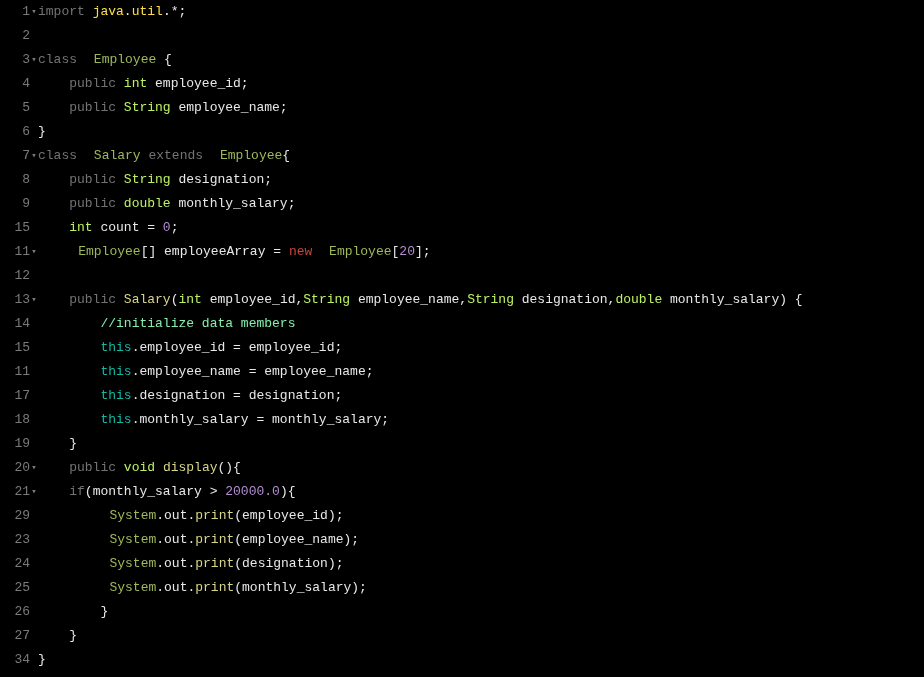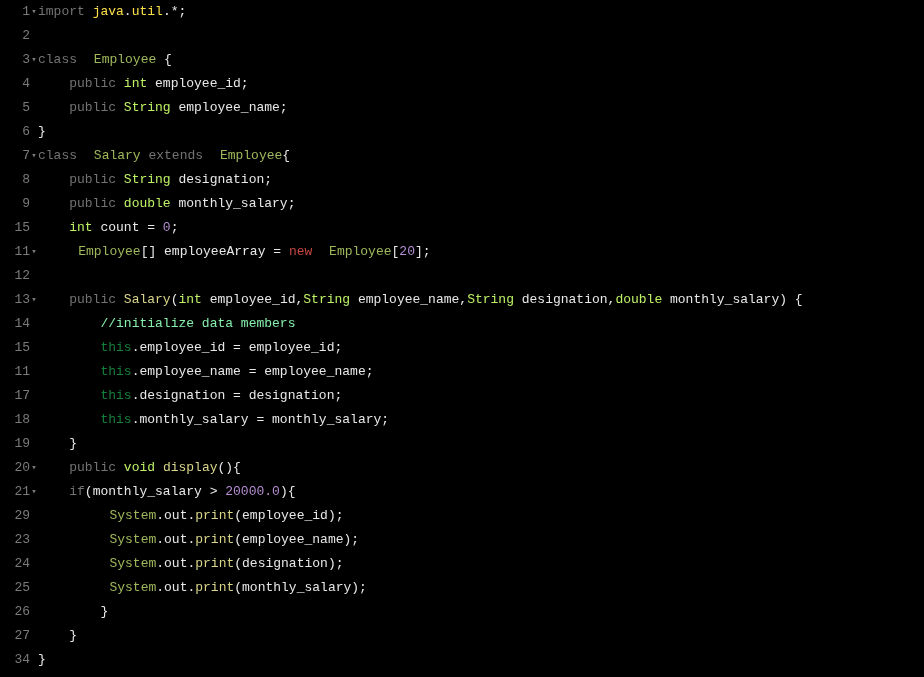--- a/index.html
+++ b/index.html
@@ -41,21 +41,21 @@
 .code-line {
   height: 24px;
 }
 .kw-red { color: #737373; }
 .kw-type { color: #bef264; font-weight: normal; }
 .ident { color: #fde047; }
 .class-name { color: #9fb85a; margin-left: 9px; }
 .method-name { color: #d9d68a; }
 .num { color: #b48ed1; }
 .comment { color: #86efac; }
-.this-kw { color: #15803d; }
+.this-kw { color: #14b8a6; }
 .new-kw { color: #c74640; font-family: Liberation Mono, monospace; }
 </style>
 </head>
 <body>
 
 <div class="editor">
   <div class="gutter">
       <div class="gutter-line">1<span class="fold">▾</span></div>
       <div class="gutter-line">2</div>
       <div class="gutter-line">3<span class="fold">▾</span></div>

